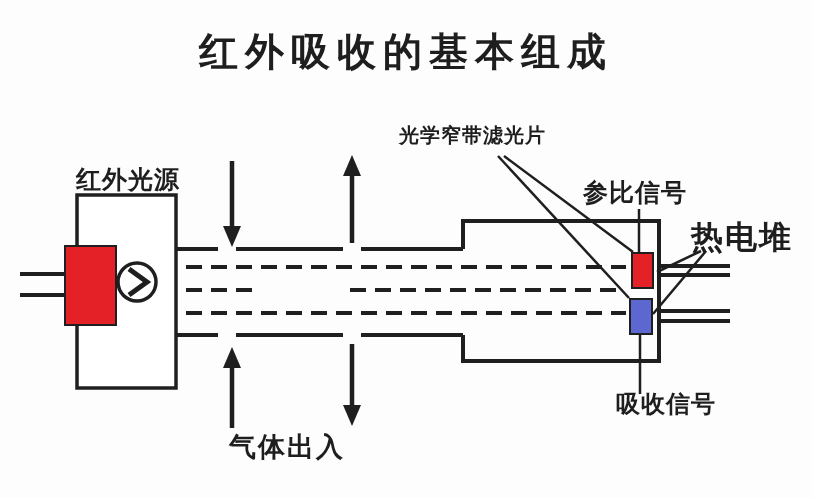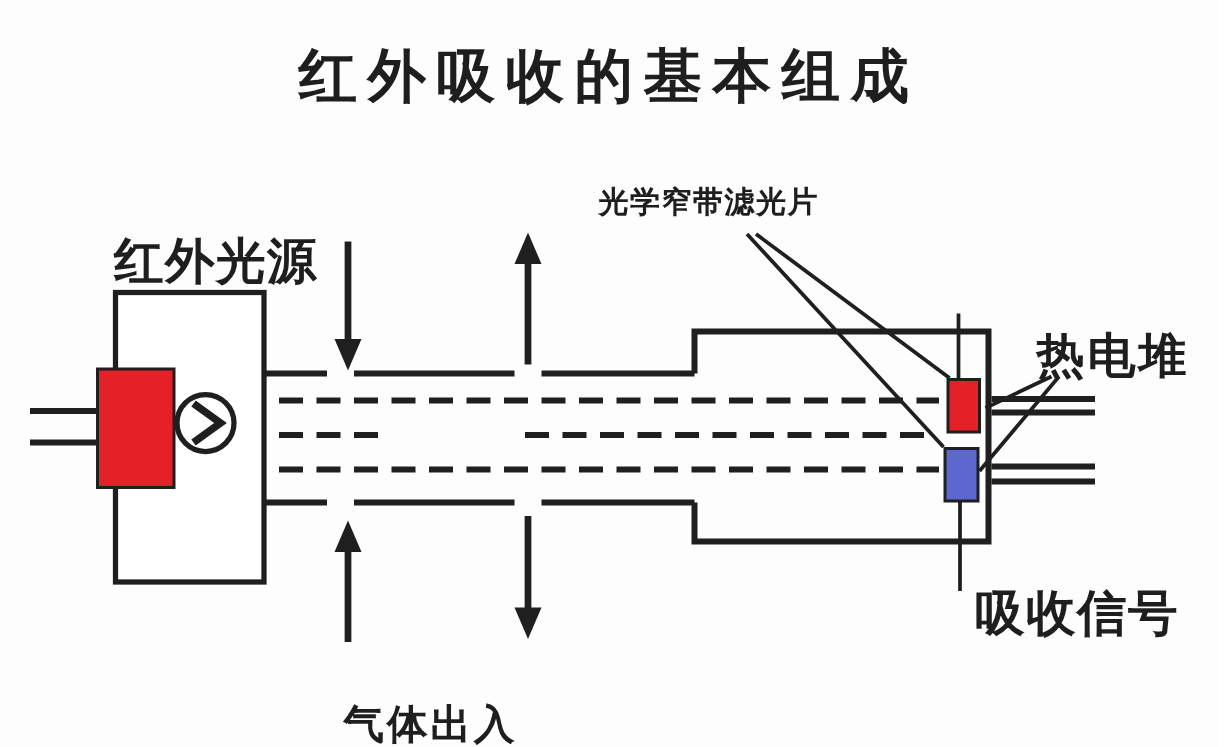--- a/index.html
+++ b/index.html
@@ -1,33 +1,33 @@
 <!DOCTYPE html>
 <html><head>
 <meta charset="utf-8">
 <style>
   html,body{margin:0;padding:0;background:#ffffff;}
   .canvas{
     position:relative;
     width:812px;height:498px;
     background:#fdfdfd;
     overflow:hidden;
-    font-family:Liberation Sans, sans-serif;
+    font-family:Liberation Serif, serif;
     color:#1e1e1e;
   }
   .canvas svg{position:absolute;left:0;top:0;}
   .lbl{position:absolute;white-space:nowrap;font-weight:700;line-height:1.1;}
   .title{left:0;right:0;top:31px;text-align:center;font-size:39px;letter-spacing:7px;}
-  .lbl-source {left:76px; top:156px;font-size:33px;letter-spacing:1px;}
+  .lbl-source {left:76px; top:166px;font-size:25px;letter-spacing:1px;}
   .lbl-filter {left:399px;top:124px;font-size:20px;letter-spacing:1px;}
   .lbl-ref    {left:583px;top:179px;font-size:25px;letter-spacing:1px;}
   .lbl-thermo {left:691px;top:220px;font-size:32px;letter-spacing:2px;}
   .lbl-cell   {left:262px;top:277px;font-size:25px;letter-spacing:1px;}
-  .lbl-abs    {left:610px;top:391px;font-size:33px;letter-spacing:1px;padding-left:40px;}
-  .lbl-gas    {left:229px;top:433px;font-size:27px;letter-spacing:2px;margin-top:36px;}
+  .lbl-abs    {left:576px;top:391px;font-size:24px;letter-spacing:1px;padding-left:40px;}
+  .lbl-gas    {left:229px;top:433px;font-size:27px;letter-spacing:2px;}
 </style>
 </head>
 <body>
 
 <div class="canvas">
 
   <svg width="816" height="498" viewBox="0 0 816 498">
     <g fill="none" stroke-linecap="butt" stroke="#1f1f1f">
 
       <line x1="20" y1="274" x2="66" y2="274" stroke-width="4"></line>
@@ -72,17 +72,18 @@
       <line x1="661" y1="266" x2="730" y2="266" stroke-width="4"></line>
       <line x1="661" y1="275" x2="730" y2="275" stroke-width="4"></line>
       <line x1="661" y1="311" x2="730" y2="311" stroke-width="4"></line>
       <line x1="661" y1="321" x2="730" y2="321" stroke-width="4"></line>
     </g>
   </svg>
 
   <div class="lbl title">红外吸收的基本组成</div>
   <div class="lbl lbl-source">红外光源</div>
   <div class="lbl lbl-filter">光学窄带滤光片</div>
+  <div class="lbl lbl-ref">参比信号</div>
   <div class="lbl lbl-thermo">热电堆</div>
   <div class="lbl lbl-abs">吸收信号</div>
   <div class="lbl lbl-gas">气体出入</div>
 
 </div>
 
 </body></html>

